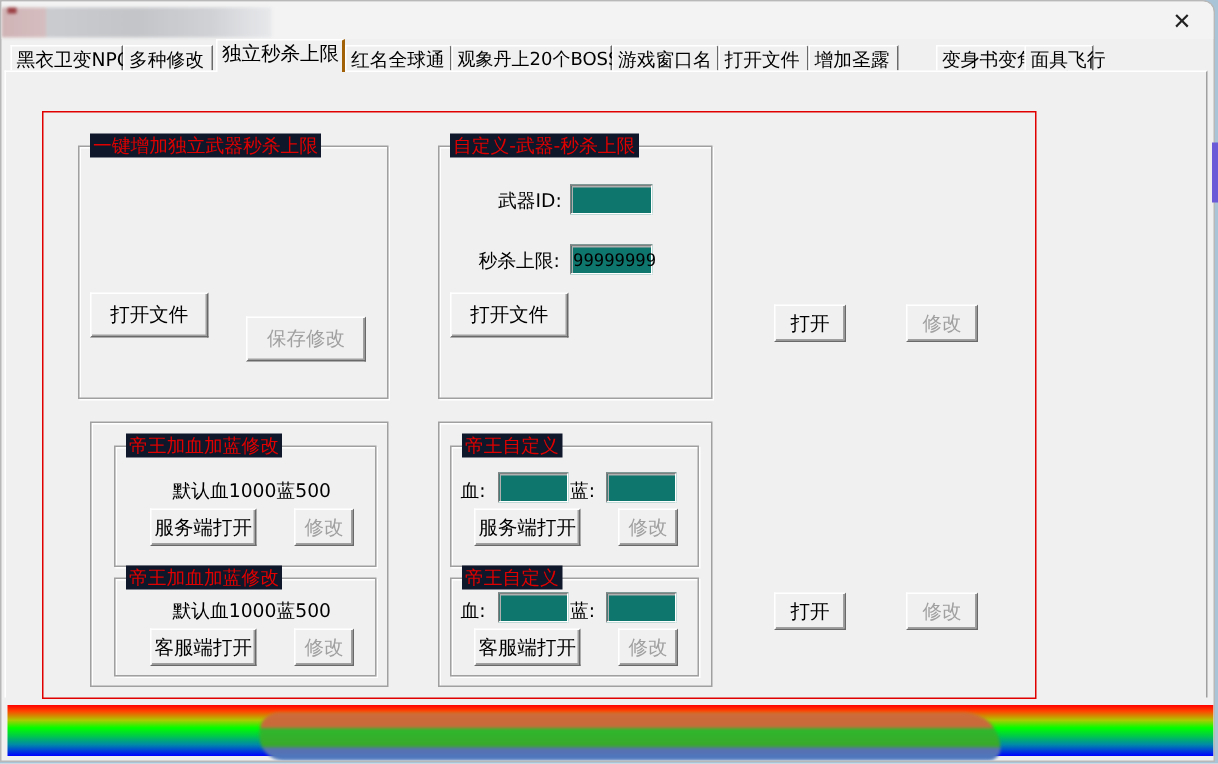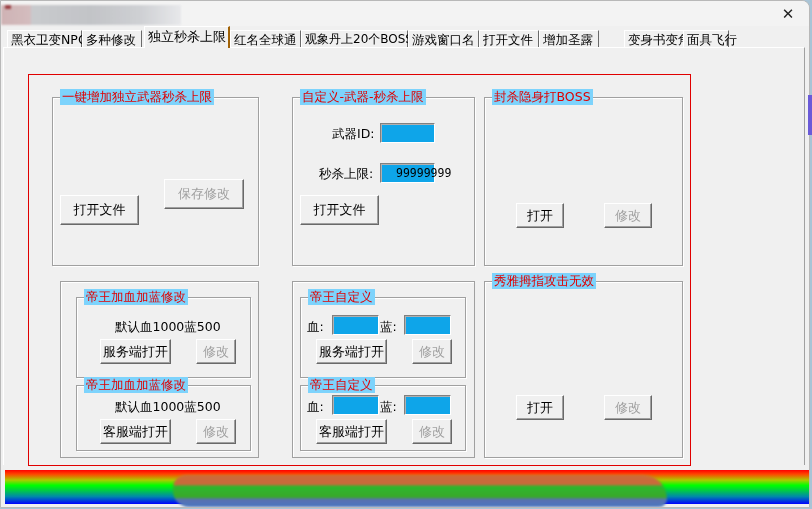--- a/index.html
+++ b/index.html
@@ -8,27 +8,27 @@
   .titlebar { position:absolute; left:0; top:0; width:808px; height:25px; background:#f3f3f3; }
   .title-blur { position:absolute; left:0; top:4px; width:180px; height:20px; background:linear-gradient(90deg,#c9a8aa 0,#cfb4b6 30px,#c2c4c8 30px,#babcc0 90px,#c9cbcf 140px,#e6e7ea 180px); filter:blur(1px); opacity:.85; }
   .title-blur .app-ico { position:absolute; left:4px; top:0; width:6px; height:4px; background:#8b2025; }
   .close-btn { position:absolute; right:6px; top:2px; width:30px; height:22px; display:flex; align-items:center; justify-content:center; font-size:15px; color:#222; cursor:pointer; }
   .tabbar { position:absolute; left:0; top:25px; width:808px; height:22px; }
   .tab { position:absolute; top:4px; height:17px; padding:0 3px; font-size:12.5px; line-height:17px; white-space:nowrap; background:#f0f0f0; border-left:1px solid #fff; border-right:1px solid #6a6a6a; border-top:1px solid #fff; box-sizing:border-box; cursor:pointer; }
   .tab.active { top:0; height:22px; line-height:20px; font-size:13px; border-right:2px solid #a16207; z-index:2; }
   .tabpanel { position:absolute; left:2px; top:46px; width:802px; height:418px; border-top:1px solid #fff; border-left:1px solid #fff; border-right:1px solid #a0a0a0; box-sizing:border-box; background:#f0f0f0; }
   .redframe { position:absolute; left:27px; top:73px; width:663px; height:392px; border:1px solid #e00000; box-sizing:border-box; }
   .gbox { position:absolute; border:1px solid #a0a0a0; box-shadow:1px 1px 0 #fff inset, 1px 1px 0 #fff; box-sizing:border-box; }
-  .gbox-title { position:absolute; top:-9px; left:7px; background:#7dd3fc; color:#e00000; font-size:12.5px; padding:0 2px; line-height:16px; white-space:nowrap; }
+  .gbox-title { position:absolute; top:-9px; left:7px; background:#0f172a; color:#e00000; font-size:12.5px; padding:0 2px; line-height:16px; white-space:nowrap; }
   .plain { position:absolute; border:1px solid #a0a0a0; box-shadow:1px 1px 0 #fff inset; box-sizing:border-box; }
   .btn { position:absolute; height:30px; background:#f0f0f0; border:1px solid; border-color:#fff #696969 #696969 #fff; box-shadow:inset -1px -1px 0 #a0a0a0; box-sizing:border-box; font-size:13px; display:flex; align-items:center; justify-content:center; cursor:pointer; }
   .btn.small { height:25px; }
   .btn.disabled { color:#a0a0a0; }
   .lbl { position:absolute; font-size:12.5px; white-space:nowrap;text-align:center; }
-  .input { position:absolute; height:20px; background:#0ea5e9; border:1px solid; border-color:#808080 #fff #fff #808080; box-shadow:inset 1px 1px 0 #b0b0b0; box-sizing:border-box; font-size:11.5px; line-height:18px; padding-left:15px; font-family:"DejaVu Sans Mono", monospace; }
+  .input { position:absolute; height:20px; background:#0f766e; border:1px solid; border-color:#808080 #fff #fff #808080; box-shadow:inset 1px 1px 0 #b0b0b0; box-sizing:border-box; font-size:11.5px; line-height:18px; padding-left:1px; font-family:"DejaVu Sans Mono", monospace; }
   .rainbow { position:absolute; left:4px; top:469px; width:804px; height:34px; background:linear-gradient(180deg,#ff0000 0%,#ff4400 12%,#aacc00 30%,#00ff00 45%,#00cc44 60%,#0088aa 78%,#0000ff 100%); }
   .rainbow-blur { position:absolute; left:172px; top:474px; width:494px; height:32px; border-radius:16px 30px 10px 20px; background:linear-gradient(180deg,#cc6a3c 0%,#c86a3a 30%,#2db82d 35%,#3aa82a 70%,#5a6fb0 75%,#4a78c0 100%); filter:blur(1px); }
   .scroll-strip { position:absolute; left:808px; top:95px; width:4px; height:40px; background:#6a5ad8; }
 </style>
 </head>
 <body>
 
 <div class="window">
   <div class="titlebar">
     <div class="title-blur">
@@ -53,34 +53,31 @@
   </div>
 
   <div class="tabpanel"></div>
 
   <div class="redframe"></div>
 
   <div class="gbox" style="left:51px;top:96px;width:207px;height:169px;">
     <div class="gbox-title">一键增加独立武器秒杀上限</div>
   </div>
   <div class="btn" style="left:59px;top:194px;width:79px;">打开文件</div>
-  <div class="btn disabled" style="left:163px;top:178px;width:80px;">保存修改</div>
+  <div class="btn disabled" style="left:163px;top:210px;width:80px;">保存修改</div>
 
   <div class="gbox" style="left:291px;top:96px;width:183px;height:169px;">
     <div class="gbox-title">自定义-武器-秒杀上限</div>
   </div>
   <div class="lbl" style="left:331px;top:125px;">武器ID:</div>
   <div class="input" style="left:379px;top:122px;width:55px;"></div>
   <div class="lbl" style="left:318px;top:165px;">秒杀上限:</div>
   <div class="input" style="left:379px;top:162px;width:55px;">99999999</div>
   <div class="btn" style="left:299px;top:194px;width:79px;">打开文件</div>
 
-  <div class="gbox" style="left:483px;top:96px;width:199px;height:169px;">
-    <div class="gbox-title">封杀隐身打BOSS</div>
-  </div>
   <div class="btn small" style="left:515px;top:202px;width:48px;">打开</div>
   <div class="btn small disabled" style="left:603px;top:202px;width:48px;">修改</div>
 
   <div class="plain" style="left:59px;top:280px;width:199px;height:177px;"></div>
   <div class="gbox" style="left:75px;top:296px;width:175px;height:81px;">
     <div class="gbox-title">帝王加血加蓝修改</div>
   </div>
   <div class="lbl" style="left:114px;top:318px;">默认血1000蓝500</div>
   <div class="btn small" style="left:99px;top:338px;width:71px;">服务端打开</div>
   <div class="btn small disabled" style="left:195px;top:338px;width:40px;">修改</div>
@@ -106,22 +103,19 @@
   <div class="gbox" style="left:299px;top:384px;width:166px;height:66px;">
     <div class="gbox-title">帝王自定义</div>
   </div>
   <div class="lbl" style="left:306px;top:398px;">血:</div>
   <div class="input" style="left:331px;top:394px;width:47px;"></div>
   <div class="lbl" style="left:379px;top:398px;">蓝:</div>
   <div class="input" style="left:403px;top:394px;width:47px;"></div>
   <div class="btn small" style="left:315px;top:418px;width:71px;">客服端打开</div>
   <div class="btn small disabled" style="left:411px;top:418px;width:40px;">修改</div>
 
-  <div class="gbox" style="left:483px;top:280px;width:199px;height:177px;">
-    <div class="gbox-title">秀雅拇指攻击无效</div>
-  </div>
   <div class="btn small" style="left:515px;top:394px;width:48px;">打开</div>
   <div class="btn small disabled" style="left:603px;top:394px;width:48px;">修改</div>
 
   <div class="rainbow"></div>
   <div class="rainbow-blur"></div>
 </div>
 <div class="scroll-strip"></div>
 
 </body></html>

